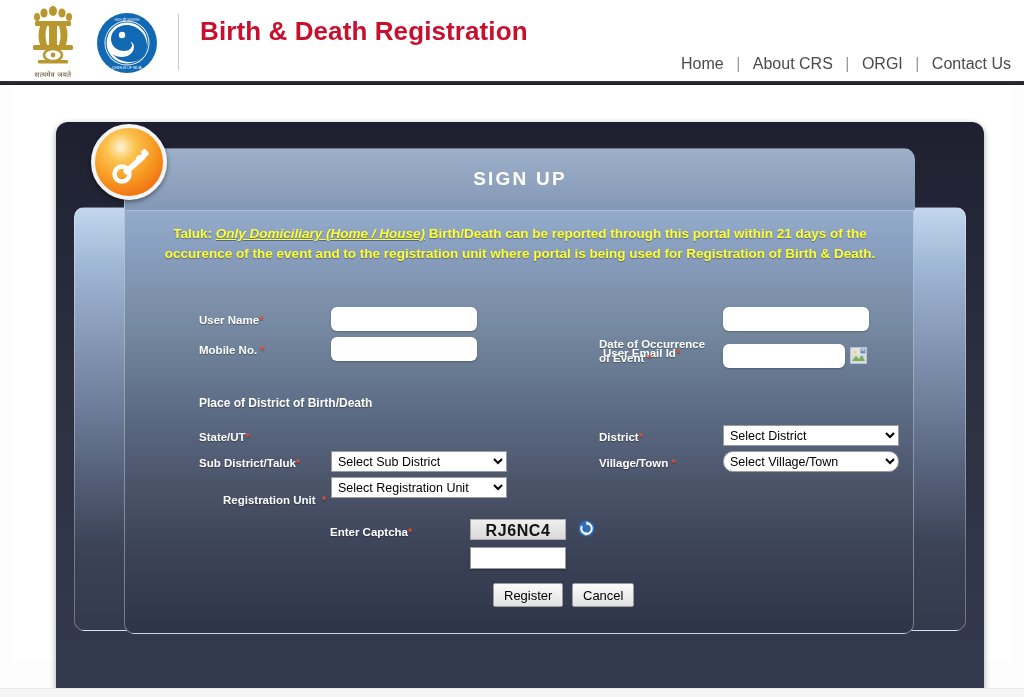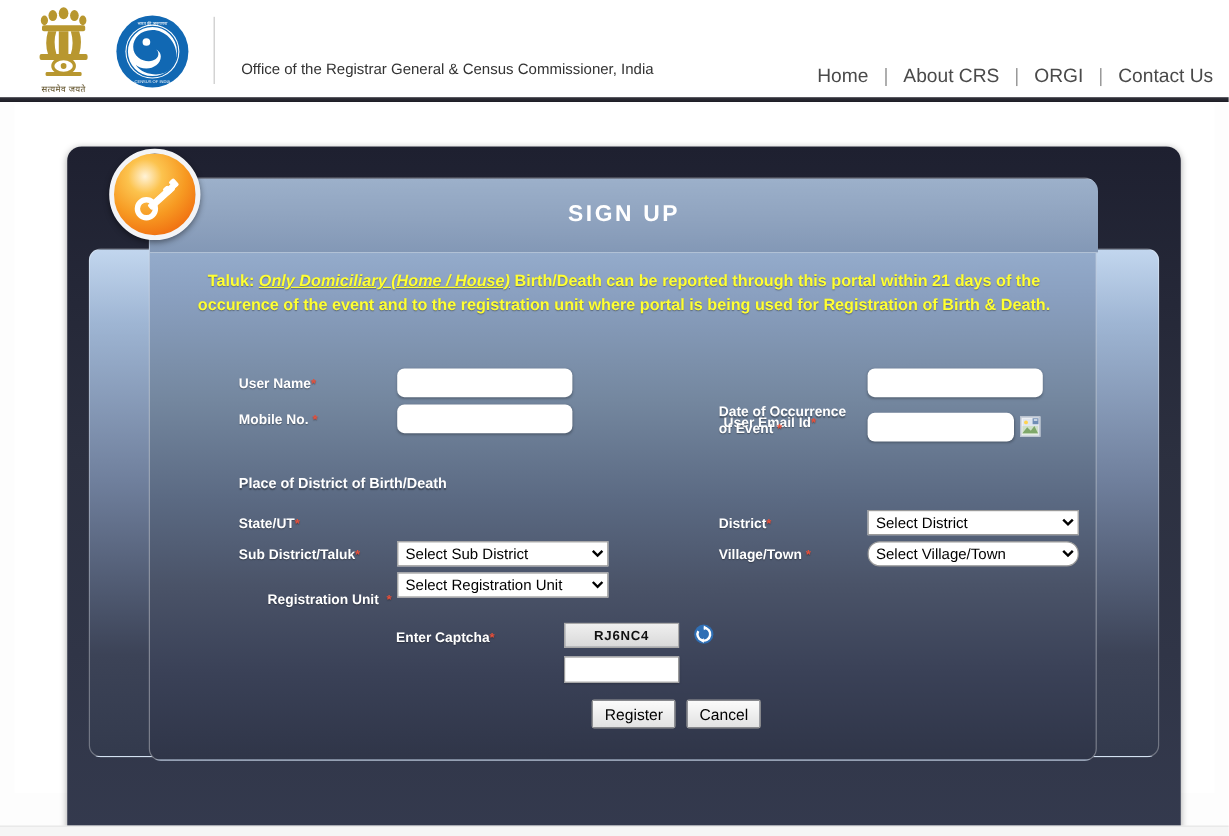--- a/index.html
+++ b/index.html
@@ -134,21 +134,21 @@
     border: 1px solid #b9c2cf; background: #eef1f5;
     overflow: hidden;
   }
 
   
   .captcha-box {
     position: absolute; width: 96px; height: 21px;
     background: linear-gradient(180deg,#efefef,#d9d9d9);
     border: 1px solid #a9a9a9;
     text-align: center; line-height: 21px;
-    font-size: 11px; font-weight: bold; color: #111;
+    font-size: 16px; font-weight: bold; color: #111;
     letter-spacing: .6px; font-family: "Liberation Sans", sans-serif;
   }
   .refresh-icon { position: absolute; width: 17px; height: 17px; }
 
   
   .btn {
     position: absolute; height: 24px;
     background: linear-gradient(180deg,#fbfbfb,#e2e2e2);
     border: 1px solid #9b9b9b; border-radius: 2px;
     font-family: "Liberation Sans", sans-serif; font-size: 13px; color: #000;
@@ -195,21 +195,21 @@
         <path d="M31 13 c-10 0 -16 7 -16 14 c0 8 7 12 13 12 c5 0 8 -3 8 -6 c0 -4 -4 -5 -6 -4
                  c3 -1 8 1 8 6 c0 6 -6 10 -12 10 c-4 0 -7 -1 -9 -3 c4 6 11 8 17 8 c10 0 17 -7 17 -16
                  c0 -12 -10 -21 -20 -21 z" fill="#1168b3"></path>
         <circle cx="26" cy="23" r="3.2" fill="#ffffff"></circle>
         <text x="31" y="9" font-size="3.6" fill="#ffffff" text-anchor="middle" font-family="'Liberation Sans',sans-serif">भारत की जनगणना</text>
         <text x="31" y="57" font-size="3.4" fill="#ffffff" text-anchor="middle" font-family="'Liberation Sans',sans-serif">CENSUS OF INDIA</text>
       </svg>
     </div>
 
     <div class="hdr-divider"></div>
-    <div class="hdr-sub">Office of the Registrar General &amp; Census Commissioner, India</div>
+    <div class="hdr-title">Birth &amp; Death Registration</div>
 
     <div class="nav">
       <a href="#">Home</a>
       <span class="sep">|</span>
       <a href="#">About CRS</a>
       <span class="sep">|</span>
       <a href="#">ORGI</a>
       <span class="sep">|</span>
       <a href="#">Contact Us</a>
     </div>

